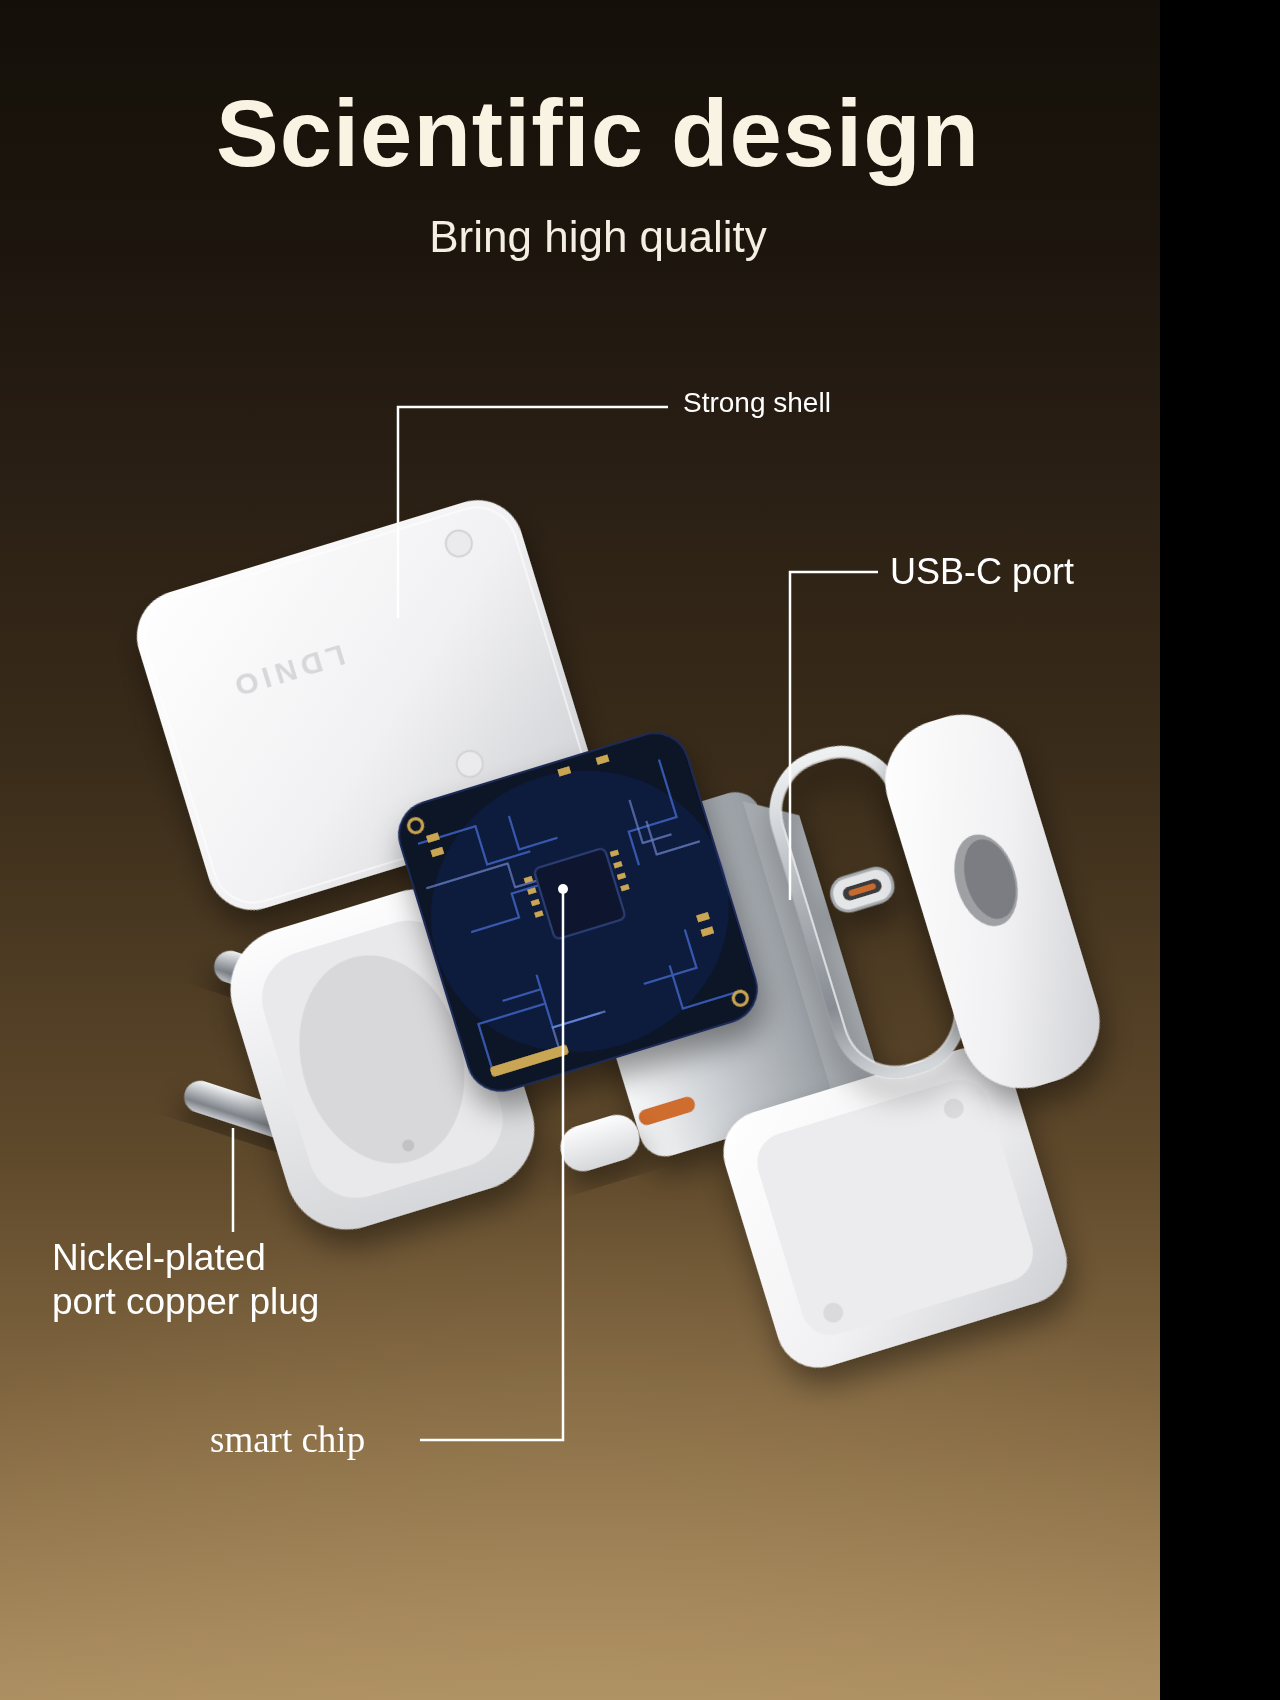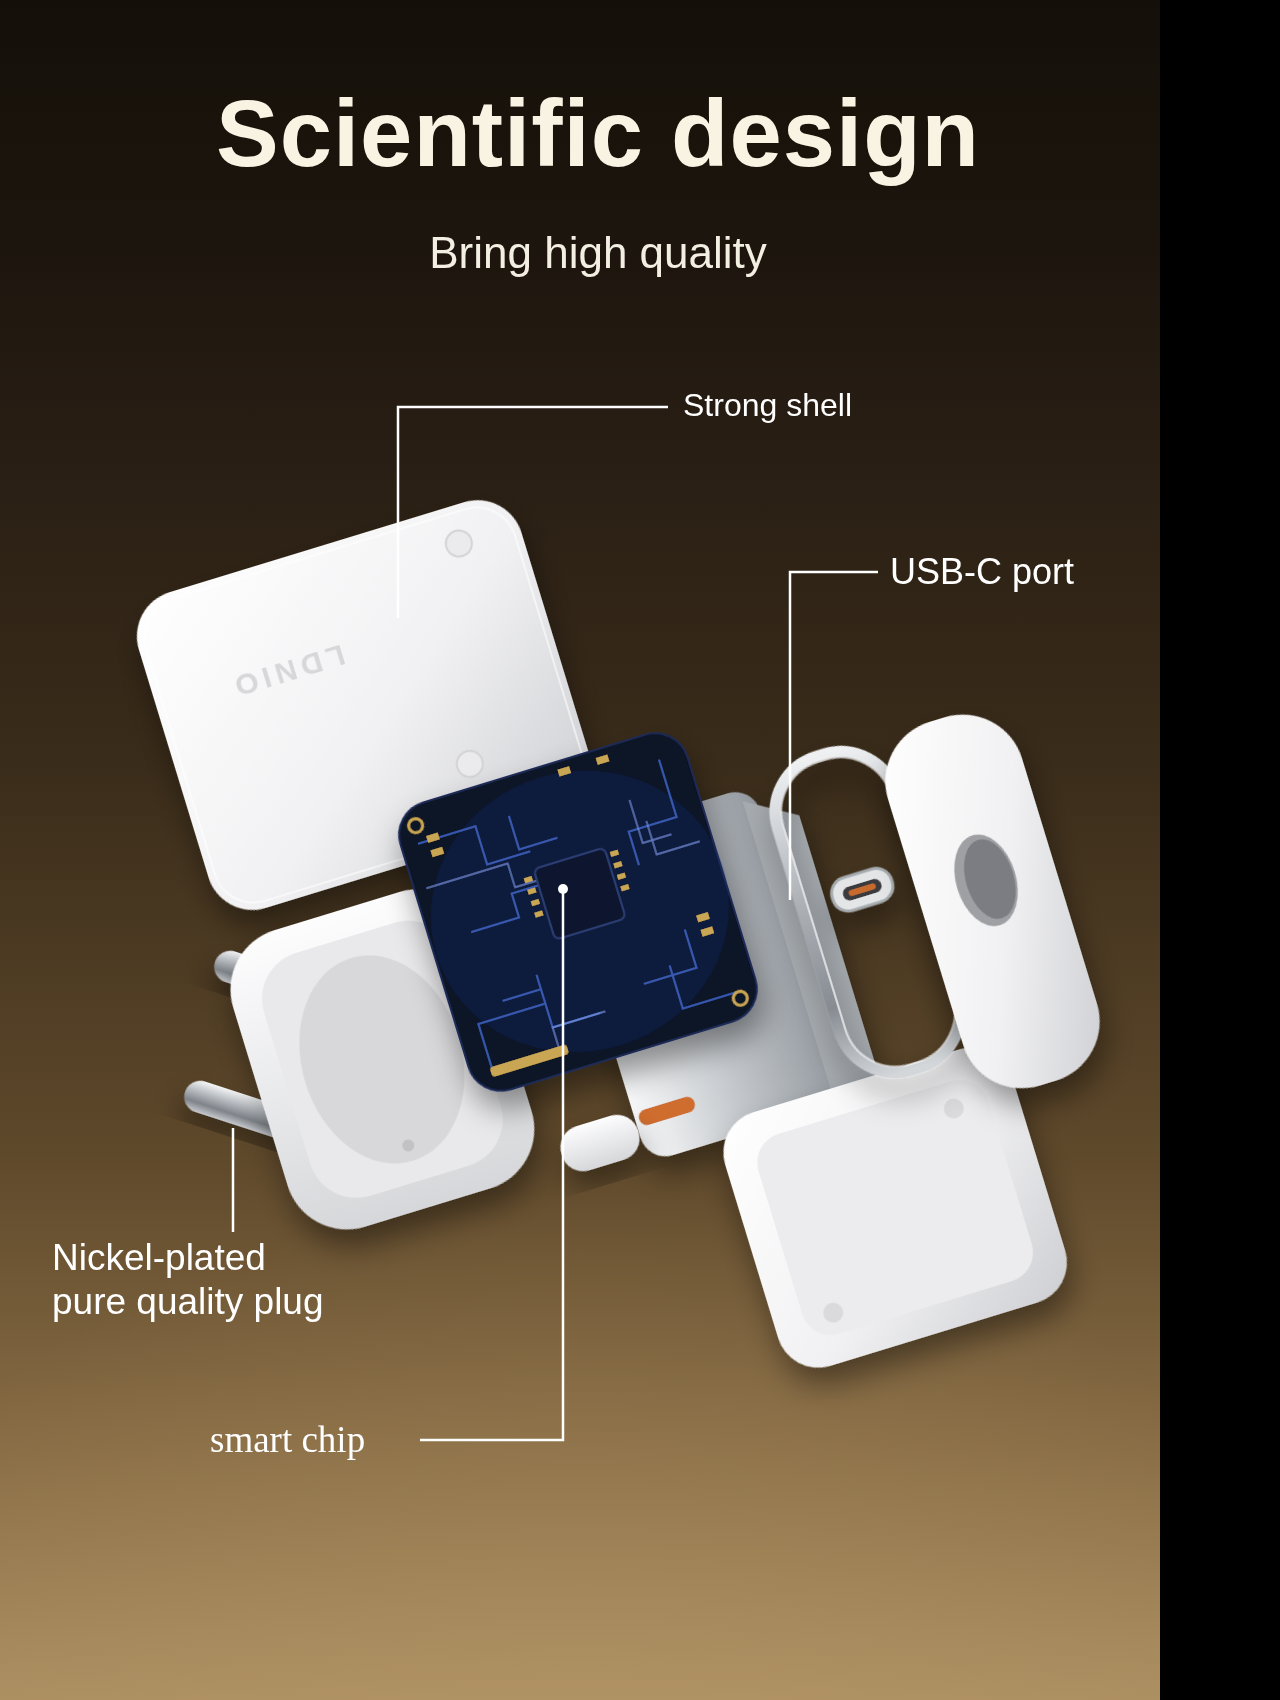--- a/index.html
+++ b/index.html
@@ -7,24 +7,24 @@
     position:relative;width:1160px;height:1700px;overflow:hidden;
     font-family:"Liberation Sans","DejaVu Sans",sans-serif;
     background:
       radial-gradient(130% 80% at 50% 118%, rgba(186,156,108,.55) 0%, rgba(0,0,0,0) 60%),
       linear-gradient(180deg,#141009 0%, #1e160e 16%, #31251600 16%,rgba(0,0,0,0) 16%),
       linear-gradient(180deg,#141009 0%, #221911 20%, #3a2c1a 45%, #5f492b 68%, #8a6e46 86%, #ab8e60 100%);
   }
   .header{position:absolute;top:80px;left:598px;transform:translateX(-50%);
     text-align:center;white-space:nowrap;}
   .header h1{margin:0;font-size:94px;font-weight:700;letter-spacing:1px;color:#f8f3e2;}
-  .header p{margin:40px 0 0 0;font-size:44px;font-weight:400;color:#f3efe2;}
+  .header p{margin:24px 0 0 0;font-size:44px;font-weight:400;color:#f3efe2;}
   .scene{position:absolute;left:0;top:0;width:1280px;height:1700px;display:block;}
   .callout{position:absolute;color:#ffffff;line-height:1.2;white-space:nowrap;}
-  #callout-strong-shell{left:683px;top:386px;font-size:32px;}
+  #callout-strong-shell{left:683px;top:386px;font-size:28px;}
   #callout-usbc{left:890px;top:550px;font-size:36px;}
   #callout-nickel{left:52px;top:1236px;width:358px;text-align:left;font-size:37px;white-space:normal;}
   #callout-smart-chip{left:210px;top:1418px;font-size:37px;font-family:Liberation Serif, serif;}
 </style>
 </head>
 <body>
 
 <div class="canvas">
 
   <div class="header">
@@ -165,17 +165,17 @@
       <line x1="233" y1="1128" x2="233" y2="1232"></line>
       <polyline points="420,1440 563,1440 563,892"></polyline>
     </g>
     <circle cx="563" cy="889" r="5" fill="#ffffff"></circle>
   </svg>
 
   <div class="callout" id="callout-strong-shell">Strong shell</div>
   <div class="callout" id="callout-usbc">USB-C port</div>
   <div class="callout" id="callout-nickel">
     <div>Nickel-plated</div>
-    <div>pure quality plug</div>
+    <div>port copper plug</div>
   </div>
   <div class="callout" id="callout-smart-chip">smart chip</div>
 
 </div>
 
 </body></html>

